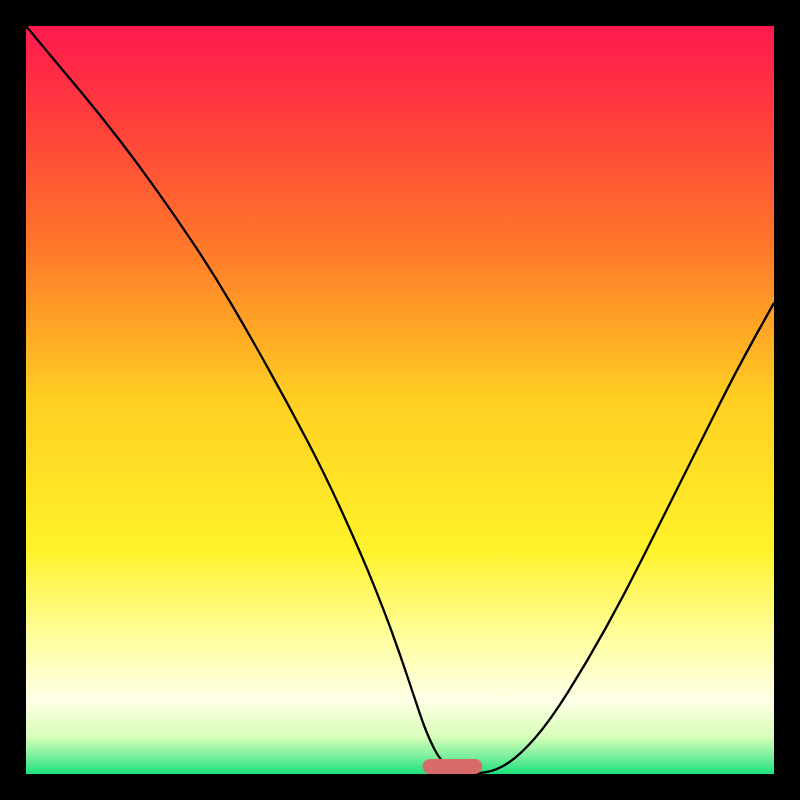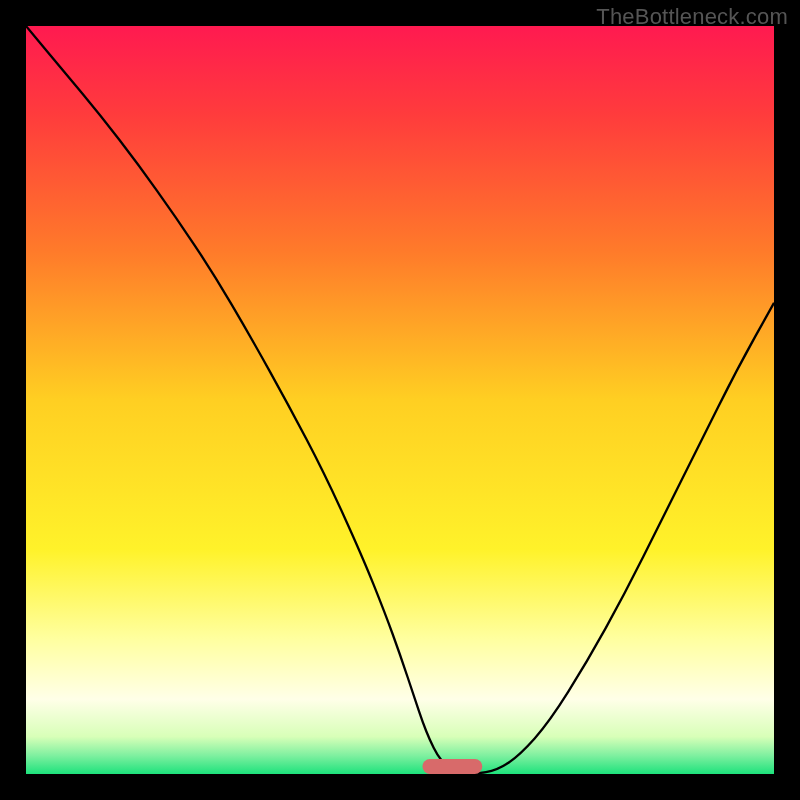--- a/index.html
+++ b/index.html
@@ -39,21 +39,20 @@
   }
   svg {
     display: block;
   }
 </style>
 </head>
 <body>
 
 <div class="frame">
 
-  <div class="watermark">TheBottleneck.com</div>
 
   <div class="plot-area">
     <svg id="chart-svg" width="748" height="748" viewBox="0 0 748 748">
       <defs>
         <linearGradient id="bg-grad" x1="0" y1="0" x2="0" y2="1">
             <stop offset="0%" stop-color="#ff1a50"></stop>
             <stop offset="12%" stop-color="#ff3c3c"></stop>
             <stop offset="30%" stop-color="#ff7a2a"></stop>
             <stop offset="50%" stop-color="#ffcf22"></stop>
             <stop offset="70%" stop-color="#fff22a"></stop>

